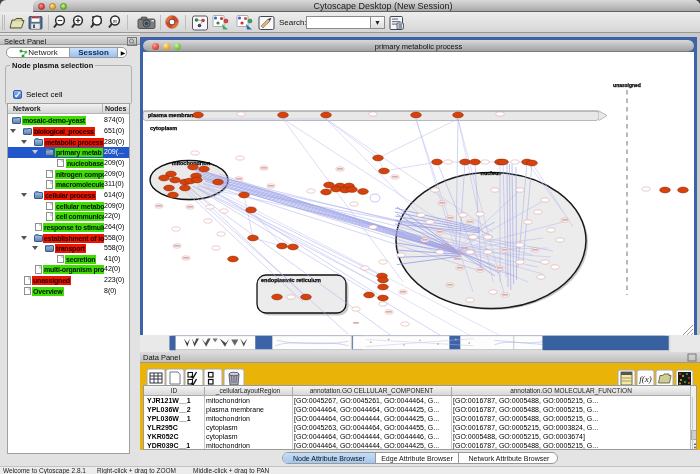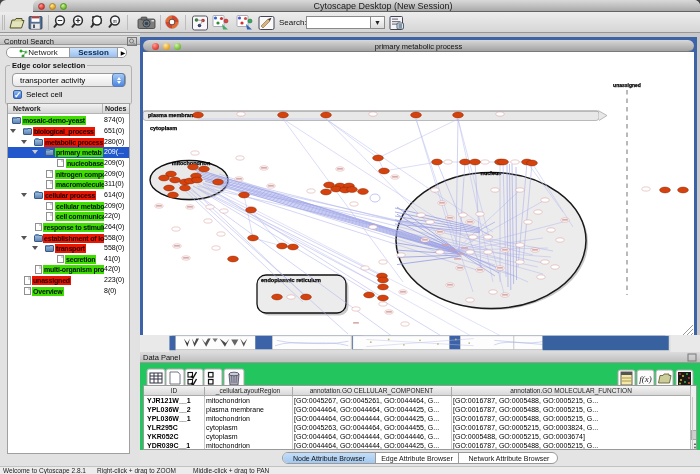--- a/index.html
+++ b/index.html
@@ -63,21 +63,21 @@
 #mtitle{position:absolute;left:3px;top:3px;width:551px;height:12px;background:linear-gradient(#d8d8d8,#a3a3a3);border-bottom:1px solid #7a7a7a;border-radius:6px;}
 #mtitle .tl{top:2.5px;}
 #mtitle .t1{left:9px;background:radial-gradient(circle at 35% 30%,#ff9d96,#e2463d 60%,#b03028);}
 #mtitle .t2{left:20px;background:radial-gradient(circle at 35% 30%,#ffe9a8,#e9ab2e 60%,#c08a20);}
 #mtitle .t3{left:31px;background:radial-gradient(circle at 35% 30%,#d2f3a5,#7cc140 60%,#5a9c2a);}
 #mtitle span{position:absolute;left:0;top:2px;width:100%;text-align:center;font-size:7.5px;color:#111;}
 #mcanvas{position:absolute;left:3px;top:15px;width:551px;height:285px;background:#fff;overflow:hidden;}
 
 #strip{position:absolute;left:0;top:302px;width:560px;height:17px;background:#e9e9e9;}
 
-#dpanel{position:absolute;left:0;top:319px;width:560px;height:98px;background:#22c55e;}
+#dpanel{position:absolute;left:0;top:319px;width:560px;height:98px;background:#eab308;}
 #dphead{position:absolute;left:0;top:0;width:560px;height:11px;background:linear-gradient(#dcdcdc,#bfbfbf);border-bottom:1px solid #9a9a9a;}
 #dphead span{position:absolute;left:3px;top:1px;font-size:7.5px;color:#111;}
 
 #dtable{position:absolute;left:3px;top:33px;width:554px;height:65px;background:#fff;border:1px solid #9a9a9a;overflow:hidden;}
 #dthead{position:absolute;left:0;top:0;width:554px;height:10px;background:linear-gradient(#f4f4f4,#d8d8d8);border-bottom:1px solid #aaa;font-size:6.5px;color:#222;}
 #dthead div{position:absolute;top:1px;text-align:center;}
 .drow{position:absolute;left:0;width:554px;height:9px;font-size:7px;color:#000;white-space:nowrap;}
 .drow b{position:absolute;left:3px;top:0;}
 .drow .rg{position:absolute;left:62px;top:0;}
 .drow .g1{position:absolute;left:150px;top:0;}
@@ -185,44 +185,40 @@
 <rect x="398.5" y="12.5" width="3.5" height="1" fill="#345"></rect>
           <rect x="398.5" y="14.5" width="3.5" height="1" fill="#345"></rect>
 </g>
 </svg>
   <span id="searchlbl" class="abs">Search:</span>
   <div id="searchbox" class="abs"></div>
       <div id="searchdd" class="abs">▼</div>
  </div>
  <div id="cpanel" class="abs">
   <div id="cphead" class="abs">
-        <span>Control Search</span>
+        <span>Select Panel</span>
         <svg width="10" height="9" viewBox="0 0 10 9" style="position:absolute;left:127px;top:0.5px">
           <rect x="0.5" y="0.5" width="9" height="8" fill="none" stroke="#777"></rect>
           <circle cx="4.5" cy="4" r="2" fill="none" stroke="#777"></circle>
           <line x1="6" y1="5.5" x2="8" y2="7.5" stroke="#777"></line>
         </svg>
       </div>
   <div id="tabpill" class="abs">
         <div id="tabnet"><svg width="9" height="9" viewBox="0 0 9 9" style="position:absolute;left:12px;top:1px">
             <circle cx="2" cy="2" r="1.5" fill="#2a2"></circle>
             <circle cx="7" cy="3" r="1.5" fill="#6c6"></circle>
             <circle cx="4" cy="7" r="1.5" fill="#2a2"></circle>
             <line x1="2" y1="2" x2="7" y2="3" stroke="#383" stroke-width="0.7"></line>
             <line x1="4" y1="7" x2="7" y2="3" stroke="#383" stroke-width="0.7"></line>
           </svg><span style="margin-left:10px">Network</span></div>
         <div id="tabmosaic">Session</div>
         <div id="tabarr">▶</div>
       </div>
   <div id="grpbox" class="abs"></div>
-  <div id="grplbl" class="abs">Edge color selection</div>
-  <div id="combo" class="abs">
-        <span>transporter activity</span>
-        <div id="combobtn"></div>
-      </div>
+  <div id="grplbl" class="abs">Node plasma selection</div>
   <div id="chk" class="abs">✓</div>
       <div id="chklbl" class="abs">Select cell</div>
   <div id="tree" class="abs">
    <div id="treehead">
           <span class="c1">Network</span>
           <span class="c2">Nodes</span>
           <div class="cd"></div>
         </div>
 <div class="trow" style="top:11.3px">
           <div class="fold" style="left:4px"></div>

